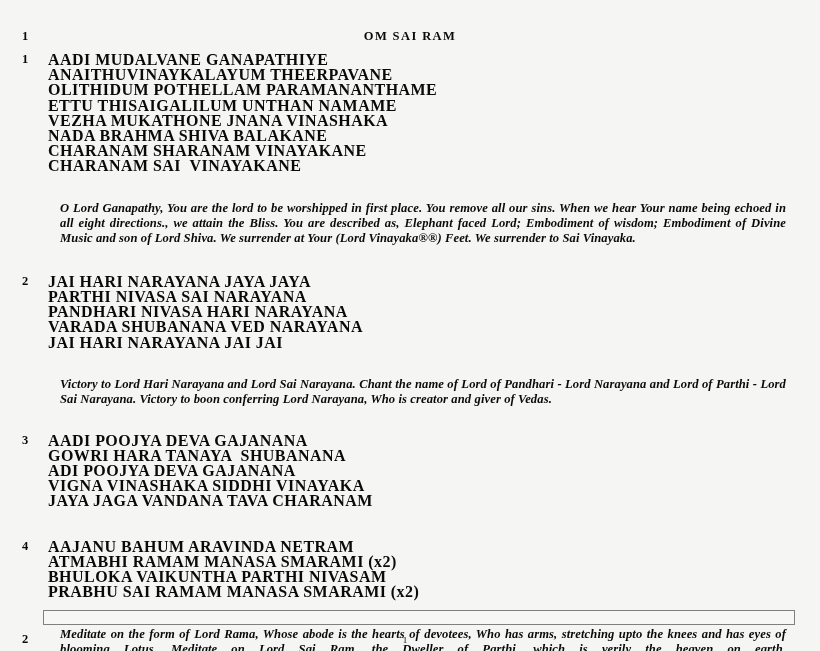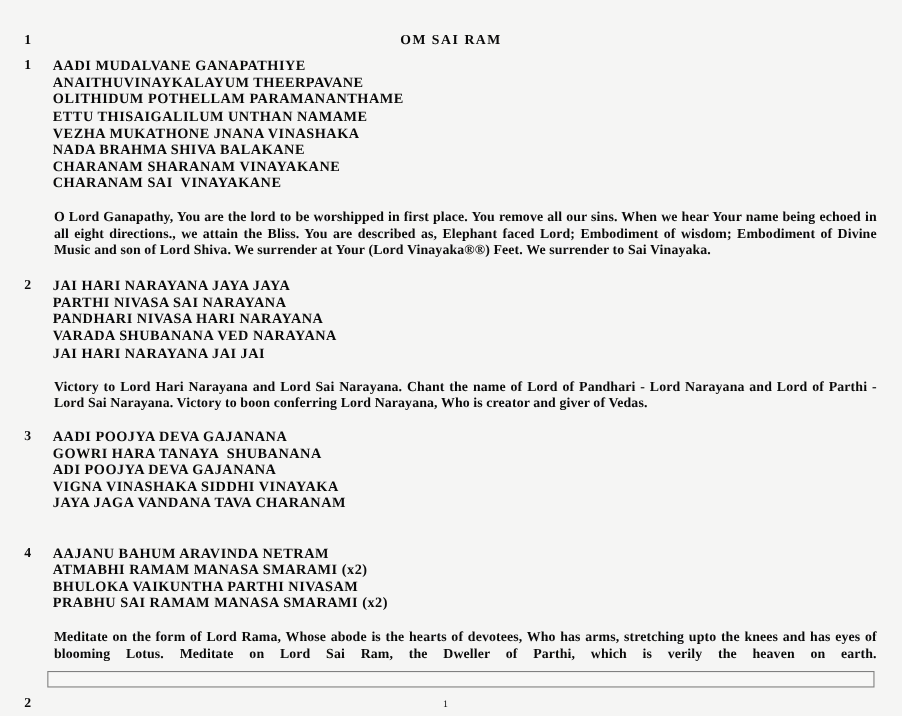--- a/index.html
+++ b/index.html
@@ -61,33 +61,34 @@
     font-size: 12.5px;
     font-weight: bold;
     line-height: 15.2px;
   }
   .verse-lines {
     margin: 0;
     padding: 0;
     list-style: none;
   }
   .verse-lines li {
-    font-size: 13px;
+    font-size: 16px;
     font-weight: bold;
     line-height: 15.2px;
     letter-spacing: 0.45px;
     white-space: pre;
   }
 
   
   .translation {
-    margin: 1px;
+    margin: 12px;
     padding-left: 48px;
     padding-right: 22px;
     font-size: 12.6px;
+    font-style: italic;
     font-weight: bold;
     line-height: 15.4px;
     text-align: justify;
     letter-spacing: 0.1px;
   }
   .translation.last { text-align: justify; }
   .translation.last::after {
     content: "";
     display: inline-block;
     width: 100%;

